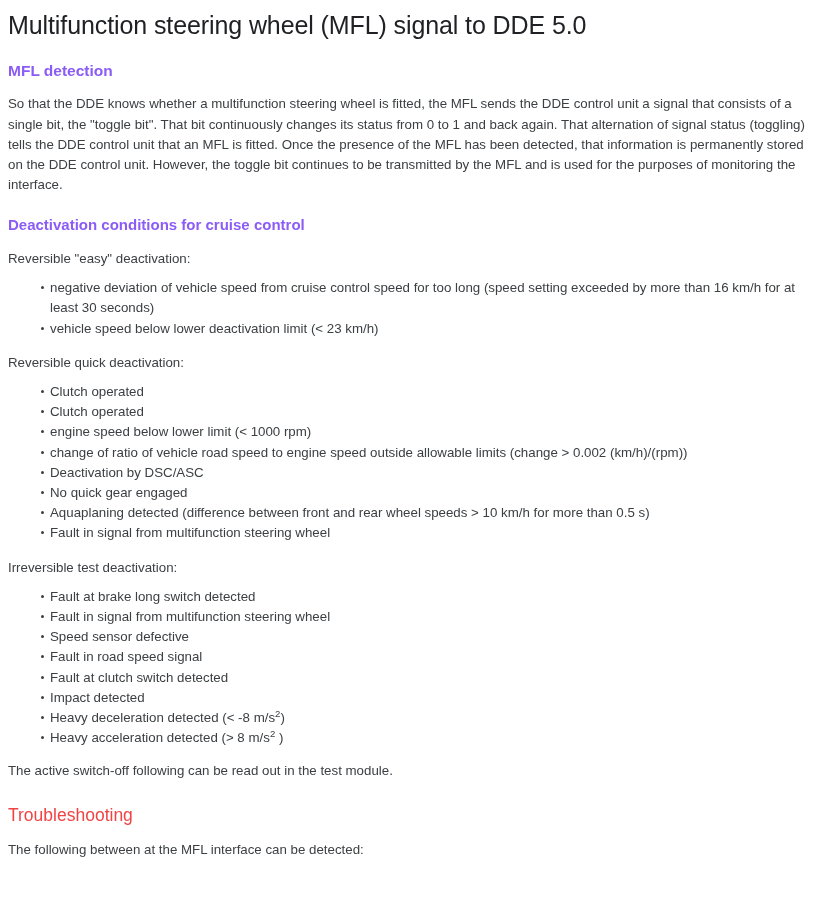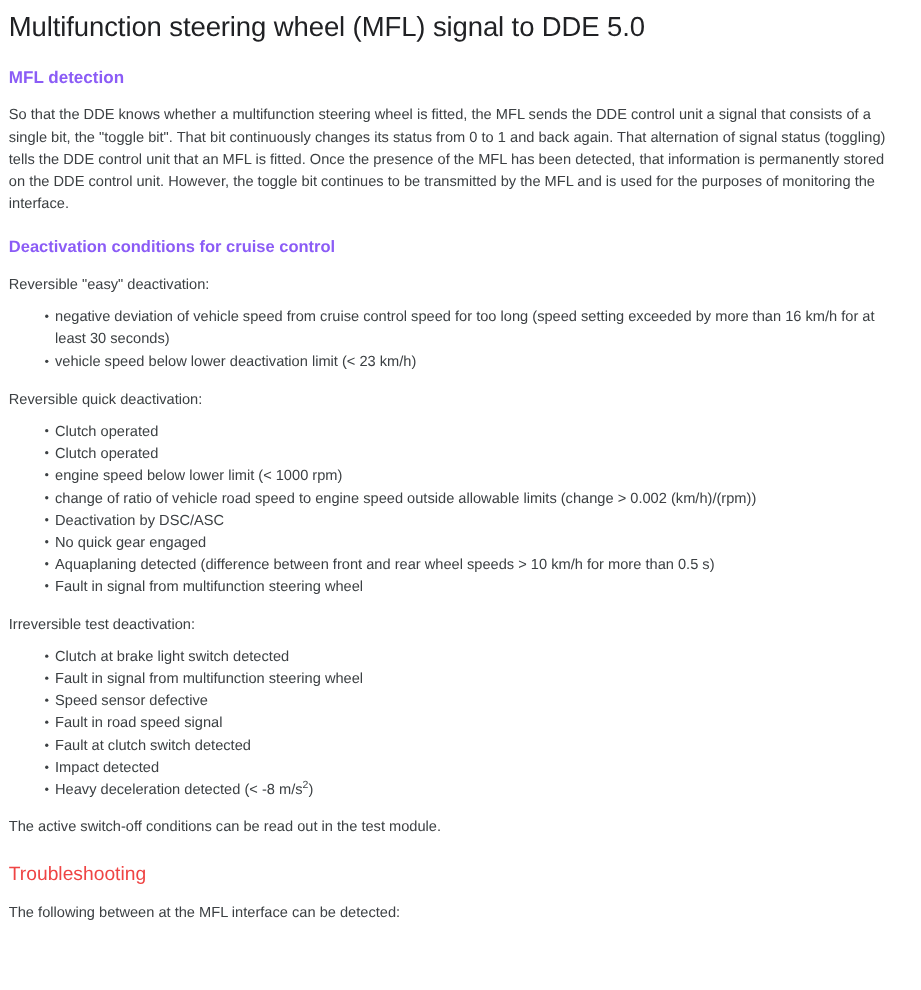--- a/index.html
+++ b/index.html
@@ -115,28 +115,29 @@
     <li>change of ratio of vehicle road speed to engine speed outside allowable limits (change &gt; 0.002 (km/h)/(rpm))</li>
     <li>Deactivation by DSC/ASC</li>
     <li>No quick gear engaged</li>
     <li>Aquaplaning detected (difference between front and rear wheel speeds &gt; 10 km/h for more than 0.5 s)</li>
     <li>Fault in signal from multifunction steering wheel</li>
   </ul>
 
   <p class="lead-in">Irreversible test deactivation:</p>
 
   <ul class="bullet-list">
-    <li>Clutch at brake light switch detected</li>
+    <li>Fault at brake long switch detected</li>
     <li>Fault in signal from multifunction steering wheel</li>
     <li>Speed sensor defective</li>
     <li>Fault in road speed signal</li>
     <li>Fault at clutch switch detected</li>
     <li>Impact detected</li>
     <li><span>Heavy deceleration detected (&lt; -8 m/s</span><sup>2</sup><span>)</span></li>
+    <li><span>Heavy acceleration detected (&gt; 8 m/s</span><sup>2</sup><span> )</span></li>
   </ul>
 
-  <p class="body-text">The active switch-off conditions can be read out in the test module.</p>
+  <p class="body-text">The active switch-off following can be read out in the test module.</p>
 
   <h2 class="section-heading">Troubleshooting</h2>
 
   <p class="lead-in">The following between at the MFL interface can be detected:</p>
 
 </div>
 
 </body></html>

